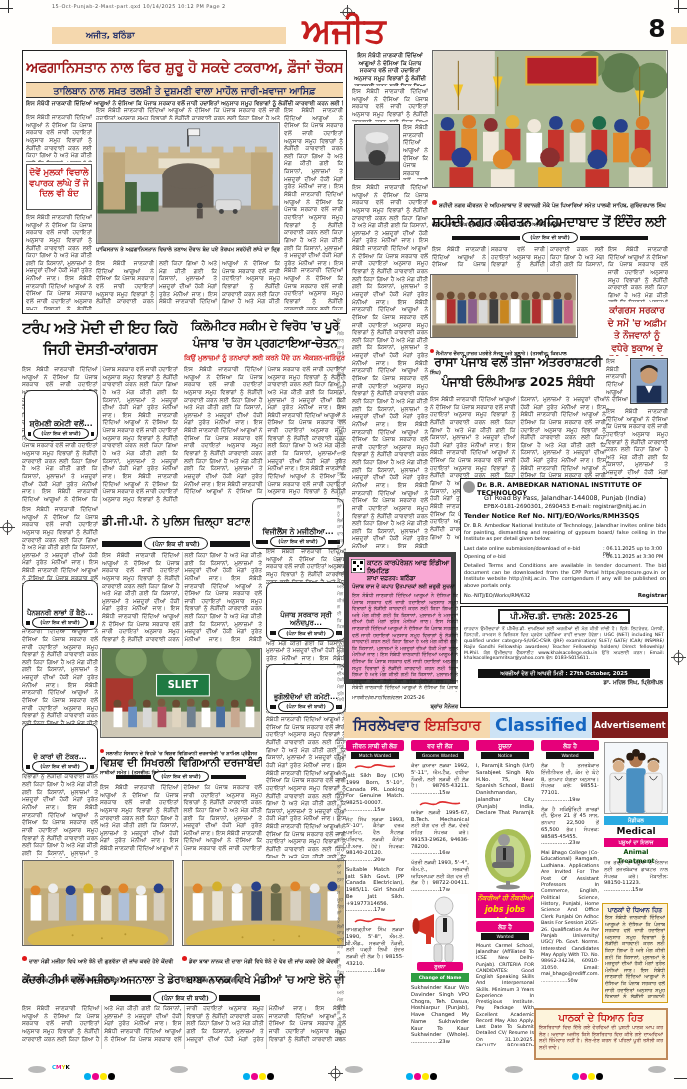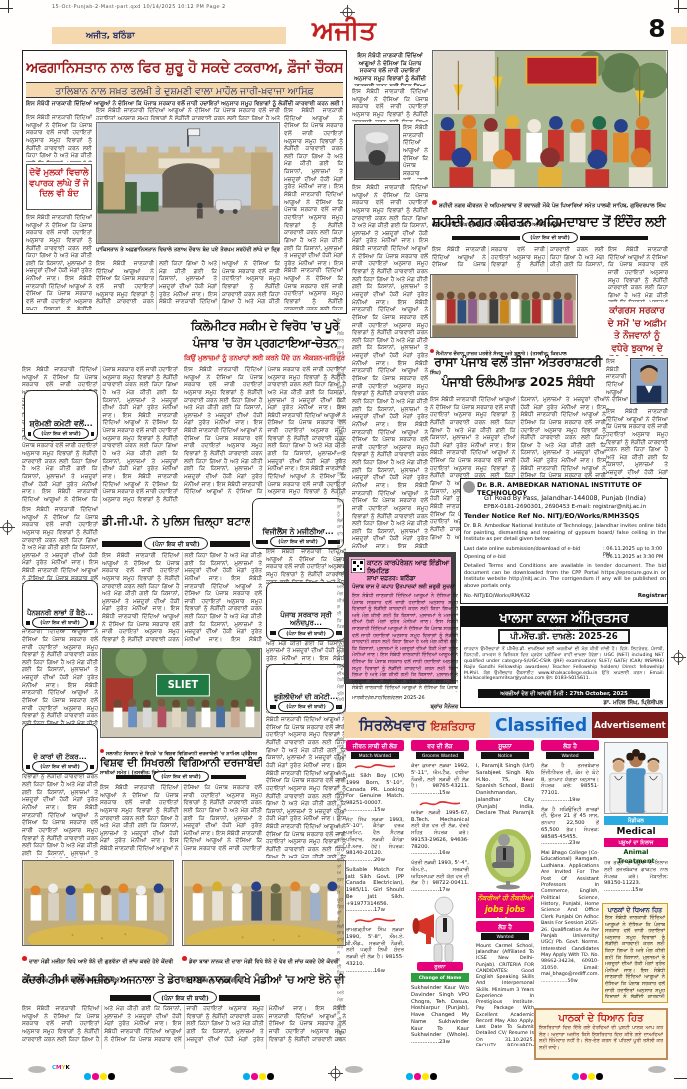--- a/index.html
+++ b/index.html
@@ -62,27 +62,27 @@
     <line x1="7.5" y1="0" x2="7.5" y2="15" stroke="#444" stroke-width="1"></line>
     <line x1="0" y1="7.5" x2="15" y2="7.5" stroke="#444" stroke-width="1"></line>
   </svg>
   <svg class="abs" style="left:328px;top:1066px" width="15" height="15" viewBox="0 0 15 15">
     <circle cx="7.5" cy="7.5" r="4.5" fill="none" stroke="#444" stroke-width="1"></circle>
     <line x1="7.5" y1="0" x2="7.5" y2="15" stroke="#444" stroke-width="1"></line>
     <line x1="0" y1="7.5" x2="15" y2="7.5" stroke="#444" stroke-width="1"></line>
   </svg>
 
   <div class="abs peach" style="left:52px;top:27px;width:234px;height:17px;padding-left:34px;font-size:8.5px;font-weight:bold;color:#1c2a66;line-height:17px">ਅਜੀਤ, ਬਠਿੰਡਾ</div>
-  <div class="abs" style="left:288px;top:14px;width:112px;height:32px;text-align:center;font-size:26px;font-weight:bold;color:#c41e1e;line-height:32px">ਅਜੀਤ</div>
+  <div class="abs" style="left:288px;top:14px;width:112px;height:32px;text-align:center;font-size:34px;font-weight:bold;color:#c41e1e;line-height:32px">ਅਜੀਤ</div>
   <div class="abs" style="left:644px;top:12px;width:26px;height:34px;font-size:25px;font-weight:bold;color:#111;text-align:center;line-height:34px">8</div>
   <div class="abs peach" style="left:671px;top:27px;width:16px;height:17px"></div>
 
   <div class="abs" style="left:22px;top:50px;width:325px;height:264px;border:1.5px solid #222"></div>
   <div class="abs hl" style="left:26px;top:55px;width:317px;height:25px;font-size:14.5px;line-height:25px;color:#9e1a1a;letter-spacing:-0.3px;white-space:nowrap">ਅਫਗਾਨਿਸਤਾਨ ਨਾਲ ਫਿਰ ਸ਼ੁਰੂ ਹੋ ਸਕਦੇ ਟਕਰਾਅ, ਫ਼ੌਜਾਂ ਚੌਕਸ-ਪਾਕਿ</div>
-  <div class="abs peach" style="left:26px;top:82px;width:317px;height:16px;border-top:1px solid #333;border-bottom:1px solid #333;text-align:center;font-size:9.5px;font-weight:normal;color:#1c2a66;line-height:15px;white-space:nowrap;overflow:hidden">ਤਾਲਿਬਾਨ ਨਾਲ ਸਖ਼ਤ ਤਲਖ਼ੀ ਤੇ ਦੁਸ਼ਮਣੀ ਵਾਲਾ ਮਾਹੌਲ ਜਾਰੀ-ਖ਼ਵਾਜਾ ਆਸਿਫ਼</div>
+  <div class="abs peach" style="left:26px;top:82px;width:317px;height:16px;border-top:1px solid #333;border-bottom:1px solid #333;text-align:center;font-size:9.5px;font-weight:bold;color:#1c2a66;line-height:15px;white-space:nowrap;overflow:hidden">ਤਾਲਿਬਾਨ ਨਾਲ ਸਖ਼ਤ ਤਲਖ਼ੀ ਤੇ ਦੁਸ਼ਮਣੀ ਵਾਲਾ ਮਾਹੌਲ ਜਾਰੀ-ਖ਼ਵਾਜਾ ਆਸਿਫ਼</div>
   <div class="abs txt bold" style="left:26px;top:100px;width:317px;height:12px;white-space:nowrap">ਇਸ ਸੰਬੰਧੀ ਜਾਣਕਾਰੀ ਦਿੰਦਿਆਂ ਆਗੂਆਂ ਨੇ ਦੱਸਿਆ ਕਿ ਪੰਜਾਬ ਸਰਕਾਰ ਵਲੋਂ ਜਾਰੀ ਹਦਾਇਤਾਂ ਅਨੁਸਾਰ ਸਮੂਹ ਵਿਭਾਗਾਂ ਨੂੰ ਲੋੜੀਂਦੀ ਕਾਰਵਾਈ ਕਰਨ ਲਈ ਕਿਹਾ ਗਿਆ ਹੈ ਅਤੇ ਮੰਗ ਕੀਤੀ ਗਈ ਕਿ ਕਿਸਾਨਾਂ, ਮੁਲਾਜ਼ਮਾਂ ਤੇ ਮਜ਼ਦੂਰਾਂ ਦੀਆਂ ਹੱਕੀ ਮੰਗਾਂ ਤੁਰੰਤ ਮੰਨੀਆਂ ਜਾਣ।</div>
   <div class="abs txt" style="left:26px;top:114px;width:66px;height:48px">ਇਸ ਸੰਬੰਧੀ ਜਾਣਕਾਰੀ ਦਿੰਦਿਆਂ ਆਗੂਆਂ ਨੇ ਦੱਸਿਆ ਕਿ ਪੰਜਾਬ ਸਰਕਾਰ ਵਲੋਂ ਜਾਰੀ ਹਦਾਇਤਾਂ ਅਨੁਸਾਰ ਸਮੂਹ ਵਿਭਾਗਾਂ ਨੂੰ ਲੋੜੀਂਦੀ ਕਾਰਵਾਈ ਕਰਨ ਲਈ ਕਿਹਾ ਗਿਆ ਹੈ ਅਤੇ ਮੰਗ ਕੀਤੀ ਗਈ ਕਿ ਕਿਸਾਨਾਂ, ਮੁਲਾਜ਼ਮਾਂ ਤੇ ਮਜ਼ਦੂਰਾਂ ਦੀਆਂ ਹੱਕੀ ਮੰਗਾਂ ਤੁਰੰਤ ਮੰਨੀਆਂ ਜਾਣ। ਇਸ ਸੰਬੰਧੀ ਜਾਣਕਾਰੀ ਦਿੰਦਿਆਂ ਆਗੂਆਂ ਨੇ ਦੱਸਿਆ ਕਿ ਪੰਜਾਬ ਸਰਕਾਰ ਵਲੋਂ ਜਾਰੀ ਹਦਾਇਤਾਂ ਅਨੁਸਾਰ ਸਮੂਹ ਵਿਭਾਗਾਂ ਨੂੰ ਲੋੜੀਂਦੀ ਕਾਰਵਾਈ ਕਰਨ ਲਈ ਕਿਹਾ ਗਿਆ ਹੈ ਅਤੇ ਮੰਗ ਕੀਤੀ ਗਈ ਕਿ ਕਿਸਾਨਾਂ, ਮੁਲਾਜ਼ਮਾਂ ਤੇ ਮਜ਼ਦੂਰਾਂ ਦੀਆਂ ਹੱਕੀ ਮੰਗਾਂ ਤੁਰੰਤ ਮੰਨੀਆਂ ਜਾਣ।</div>
   <div class="abs" style="left:26px;top:164px;width:66px;height:46px;border:1px solid #555;padding:2px;text-align:center;font-weight:bold;font-size:8.6px;line-height:1.25;color:#c41e1e;background:#fff;overflow:hidden">ਦੋਵੇਂ ਮੁਲਕਾਂ ਵਿਚਾਲੇ ਵਪਾਰਕ ਲਾਂਘੇ ਤੋਂ ਜੇ ਦਿਲ ਵੀ ਬੰਦ</div>
   <div class="abs txt" style="left:26px;top:214px;width:66px;height:96px">ਇਸ ਸੰਬੰਧੀ ਜਾਣਕਾਰੀ ਦਿੰਦਿਆਂ ਆਗੂਆਂ ਨੇ ਦੱਸਿਆ ਕਿ ਪੰਜਾਬ ਸਰਕਾਰ ਵਲੋਂ ਜਾਰੀ ਹਦਾਇਤਾਂ ਅਨੁਸਾਰ ਸਮੂਹ ਵਿਭਾਗਾਂ ਨੂੰ ਲੋੜੀਂਦੀ ਕਾਰਵਾਈ ਕਰਨ ਲਈ ਕਿਹਾ ਗਿਆ ਹੈ ਅਤੇ ਮੰਗ ਕੀਤੀ ਗਈ ਕਿ ਕਿਸਾਨਾਂ, ਮੁਲਾਜ਼ਮਾਂ ਤੇ ਮਜ਼ਦੂਰਾਂ ਦੀਆਂ ਹੱਕੀ ਮੰਗਾਂ ਤੁਰੰਤ ਮੰਨੀਆਂ ਜਾਣ। ਇਸ ਸੰਬੰਧੀ ਜਾਣਕਾਰੀ ਦਿੰਦਿਆਂ ਆਗੂਆਂ ਨੇ ਦੱਸਿਆ ਕਿ ਪੰਜਾਬ ਸਰਕਾਰ ਵਲੋਂ ਜਾਰੀ ਹਦਾਇਤਾਂ ਅਨੁਸਾਰ ਸਮੂਹ ਵਿਭਾਗਾਂ ਨੂੰ ਲੋੜੀਂਦੀ ਕਾਰਵਾਈ ਕਰਨ ਲਈ ਕਿਹਾ ਗਿਆ ਹੈ ਅਤੇ ਮੰਗ ਕੀਤੀ ਗਈ ਕਿ ਕਿਸਾਨਾਂ, ਮੁਲਾਜ਼ਮਾਂ ਤੇ ਮਜ਼ਦੂਰਾਂ ਦੀਆਂ ਹੱਕੀ ਮੰਗਾਂ ਤੁਰੰਤ ਮੰਨੀਆਂ ਜਾਣ। ਇਸ ਸੰਬੰਧੀ ਜਾਣਕਾਰੀ ਦਿੰਦਿਆਂ ਆਗੂਆਂ ਨੇ ਦੱਸਿਆ ਕਿ ਪੰਜਾਬ ਸਰਕਾਰ ਵਲੋਂ ਜਾਰੀ ਹਦਾਇਤਾਂ ਅਨੁਸਾਰ ਸਮੂਹ ਵਿਭਾਗਾਂ ਨੂੰ ਲੋੜੀਂਦੀ ਕਾਰਵਾਈ ਕਰਨ ਲਈ ਕਿਹਾ ਗਿਆ ਹੈ ਅਤੇ ਮੰਗ ਕੀਤੀ ਗਈ ਕਿ ਕਿਸਾਨਾਂ, ਮੁਲਾਜ਼ਮਾਂ ਤੇ ਮਜ਼ਦੂਰਾਂ ਦੀਆਂ ਹੱਕੀ ਮੰਗਾਂ ਤੁਰੰਤ ਮੰਨੀਆਂ ਜਾਣ।</div>
   <div class="abs txt" style="left:96px;top:107px;width:184px;height:13px">ਇਸ ਸੰਬੰਧੀ ਜਾਣਕਾਰੀ ਦਿੰਦਿਆਂ ਆਗੂਆਂ ਨੇ ਦੱਸਿਆ ਕਿ ਪੰਜਾਬ ਸਰਕਾਰ ਵਲੋਂ ਜਾਰੀ ਹਦਾਇਤਾਂ ਅਨੁਸਾਰ ਸਮੂਹ ਵਿਭਾਗਾਂ ਨੂੰ ਲੋੜੀਂਦੀ ਕਾਰਵਾਈ ਕਰਨ ਲਈ ਕਿਹਾ ਗਿਆ ਹੈ ਅਤੇ ਮੰਗ ਕੀਤੀ ਗਈ ਕਿ ਕਿਸਾਨਾਂ, ਮੁਲਾਜ਼ਮਾਂ ਤੇ ਮਜ਼ਦੂਰਾਂ ਦੀਆਂ ਹੱਕੀ ਮੰਗਾਂ ਤੁਰੰਤ ਮੰਨੀਆਂ ਜਾਣ।</div>
 
   <svg class="abs" style="left:96px;top:122px;border:1px solid #777" width="184" height="122" viewBox="0 0 184 122">
     <rect width="184" height="122" fill="#c7ced6"></rect>
     <rect y="84" width="184" height="38" fill="#a8a193"></rect>
     <rect x="0" y="60" width="40" height="32" fill="#47663f"></rect>
@@ -228,20 +228,21 @@
   <div class="abs txt" style="left:606px;top:358px;width:22px;height:46px">ਇਸ ਸੰਬੰਧੀ ਜਾਣਕਾਰੀ ਦਿੰਦਿਆਂ ਆਗੂਆਂ ਨੇ ਦੱਸਿਆ ਕਿ ਪੰਜਾਬ ਸਰਕਾਰ ਵਲੋਂ ਜਾਰੀ ਹਦਾਇਤਾਂ ਅਨੁਸਾਰ ਸਮੂਹ ਵਿਭਾਗਾਂ ਨੂੰ ਲੋੜੀਂਦੀ ਕਾਰਵਾਈ ਕਰਨ ਲਈ ਕਿਹਾ ਗਿਆ ਹੈ ਅਤੇ ਮੰਗ ਕੀਤੀ ਗਈ ਕਿ ਕਿਸਾਨਾਂ, ਮੁਲਾਜ਼ਮਾਂ ਤੇ ਮਜ਼ਦੂਰਾਂ ਦੀਆਂ ਹੱਕੀ ਮੰਗਾਂ ਤੁਰੰਤ ਮੰਨੀਆਂ ਜਾਣ।</div>
   <svg class="abs" style="left:630px;top:358px;border:1px solid #444" width="38" height="46" viewBox="0 0 38 46">
     <rect width="38" height="46" fill="#8fa8c8"></rect>
     <circle cx="19" cy="17" r="9" fill="#c89a72"></circle>
     <path d="M10 14 Q19 4 28 14 L28 10 Q19 2 10 10 Z" fill="#222"></path>
     <rect x="6" y="28" width="26" height="18" fill="#1c2f54"></rect>
     <polygon points="15,28 23,28 19,36" fill="#fff"></polygon>
   </svg>
   <div class="abs txt" style="left:606px;top:408px;width:62px;height:138px">ਇਸ ਸੰਬੰਧੀ ਜਾਣਕਾਰੀ ਦਿੰਦਿਆਂ ਆਗੂਆਂ ਨੇ ਦੱਸਿਆ ਕਿ ਪੰਜਾਬ ਸਰਕਾਰ ਵਲੋਂ ਜਾਰੀ ਹਦਾਇਤਾਂ ਅਨੁਸਾਰ ਸਮੂਹ ਵਿਭਾਗਾਂ ਨੂੰ ਲੋੜੀਂਦੀ ਕਾਰਵਾਈ ਕਰਨ ਲਈ ਕਿਹਾ ਗਿਆ ਹੈ ਅਤੇ ਮੰਗ ਕੀਤੀ ਗਈ ਕਿ ਕਿਸਾਨਾਂ, ਮੁਲਾਜ਼ਮਾਂ ਤੇ ਮਜ਼ਦੂਰਾਂ ਦੀਆਂ ਹੱਕੀ ਮੰਗਾਂ ਤੁਰੰਤ ਮੰਨੀਆਂ ਜਾਣ। ਇਸ ਸੰਬੰਧੀ ਜਾਣਕਾਰੀ ਦਿੰਦਿਆਂ ਆਗੂਆਂ ਨੇ ਦੱਸਿਆ ਕਿ ਪੰਜਾਬ ਸਰਕਾਰ ਵਲੋਂ ਜਾਰੀ ਹਦਾਇਤਾਂ ਅਨੁਸਾਰ ਸਮੂਹ ਵਿਭਾਗਾਂ ਨੂੰ ਲੋੜੀਂਦੀ ਕਾਰਵਾਈ ਕਰਨ ਲਈ ਕਿਹਾ ਗਿਆ ਹੈ ਅਤੇ ਮੰਗ ਕੀਤੀ ਗਈ ਕਿ ਕਿਸਾਨਾਂ, ਮੁਲਾਜ਼ਮਾਂ ਤੇ ਮਜ਼ਦੂਰਾਂ ਦੀਆਂ ਹੱਕੀ ਮੰਗਾਂ ਤੁਰੰਤ ਮੰਨੀਆਂ ਜਾਣ। ਇਸ ਸੰਬੰਧੀ ਜਾਣਕਾਰੀ ਦਿੰਦਿਆਂ ਆਗੂਆਂ ਨੇ ਦੱਸਿਆ ਕਿ ਪੰਜਾਬ ਸਰਕਾਰ ਵਲੋਂ ਜਾਰੀ ਹਦਾਇਤਾਂ ਅਨੁਸਾਰ ਸਮੂਹ ਵਿਭਾਗਾਂ ਨੂੰ ਲੋੜੀਂਦੀ ਕਾਰਵਾਈ ਕਰਨ ਲਈ ਕਿਹਾ ਗਿਆ ਹੈ ਅਤੇ ਮੰਗ ਕੀਤੀ ਗਈ ਕਿ ਕਿਸਾਨਾਂ, ਮੁਲਾਜ਼ਮਾਂ ਤੇ ਮਜ਼ਦੂਰਾਂ ਦੀਆਂ ਹੱਕੀ ਮੰਗਾਂ ਤੁਰੰਤ ਮੰਨੀਆਂ ਜਾਣ। ਇਸ ਸੰਬੰਧੀ ਜਾਣਕਾਰੀ ਦਿੰਦਿਆਂ ਆਗੂਆਂ ਨੇ ਦੱਸਿਆ ਕਿ ਪੰਜਾਬ ਸਰਕਾਰ ਵਲੋਂ ਜਾਰੀ ਹਦਾਇਤਾਂ ਅਨੁਸਾਰ ਸਮੂਹ ਵਿਭਾਗਾਂ ਨੂੰ ਲੋੜੀਂਦੀ ਕਾਰਵਾਈ ਕਰਨ ਲਈ ਕਿਹਾ ਗਿਆ ਹੈ ਅਤੇ ਮੰਗ ਕੀਤੀ ਗਈ ਕਿ ਕਿਸਾਨਾਂ, ਮੁਲਾਜ਼ਮਾਂ ਤੇ ਮਜ਼ਦੂਰਾਂ ਦੀਆਂ ਹੱਕੀ ਮੰਗਾਂ ਤੁਰੰਤ ਮੰਨੀਆਂ ਜਾਣ।</div>
 
+  <div class="abs hl" style="left:22px;top:318px;width:156px;height:42px;font-size:15px;line-height:21px;letter-spacing:-0.4px">ਟਰੰਪ ਅਤੇ ਮੋਦੀ ਦੀ ਇਹ ਕਿਹੋ ਜਿਹੀ ਦੋਸਤੀ-ਕਾਂਗਰਸ</div>
   <div class="abs hl" style="left:184px;top:318px;width:162px;height:34px;font-size:12px;line-height:17px;letter-spacing:-0.4px">ਕਿਲੋਮੀਟਰ ਸਕੀਮ ਦੇ ਵਿਰੋਧ 'ਚ ਪੂਰੇ ਪੰਜਾਬ 'ਚ ਰੋਸ ਪ੍ਰਗਟਾਇਆ-ਚੇਤਨ ਸਿੰਘ</div>
   <div class="abs hl" style="left:184px;top:353px;width:162px;height:11px;font-size:6.8px;line-height:11px;color:#d01818;white-space:nowrap">ਕਿਉਂ ਮੁਲਾਜ਼ਮਾਂ ਨੂੰ ਤਨਖਾਹਾਂ ਲਈ ਕਰਨੇ ਪੈਂਦੇ ਹਨ ਐਕਸ਼ਨ-ਜਤਿੰਦਰ ਸਿੰਘ</div>
 
   <div class="abs txt c2" style="left:22px;top:366px;width:156px;height:138px">ਇਸ ਸੰਬੰਧੀ ਜਾਣਕਾਰੀ ਦਿੰਦਿਆਂ ਆਗੂਆਂ ਨੇ ਦੱਸਿਆ ਕਿ ਪੰਜਾਬ ਸਰਕਾਰ ਵਲੋਂ ਜਾਰੀ ਹਦਾਇਤਾਂ ਅਨੁਸਾਰ ਸਮੂਹ ਵਿਭਾਗਾਂ ਨੂੰ ਲੋੜੀਂਦੀ ਕਾਰਵਾਈ ਕਰਨ ਲਈ ਕਿਹਾ ਗਿਆ ਹੈ ਅਤੇ ਮੰਗ ਕੀਤੀ ਗਈ ਕਿ ਕਿਸਾਨਾਂ, ਮੁਲਾਜ਼ਮਾਂ ਤੇ ਮਜ਼ਦੂਰਾਂ ਦੀਆਂ ਹੱਕੀ ਮੰਗਾਂ ਤੁਰੰਤ ਮੰਨੀਆਂ ਜਾਣ। ਇਸ ਸੰਬੰਧੀ ਜਾਣਕਾਰੀ ਦਿੰਦਿਆਂ ਆਗੂਆਂ ਨੇ ਦੱਸਿਆ ਕਿ ਪੰਜਾਬ ਸਰਕਾਰ ਵਲੋਂ ਜਾਰੀ ਹਦਾਇਤਾਂ ਅਨੁਸਾਰ ਸਮੂਹ ਵਿਭਾਗਾਂ ਨੂੰ ਲੋੜੀਂਦੀ ਕਾਰਵਾਈ ਕਰਨ ਲਈ ਕਿਹਾ ਗਿਆ ਹੈ ਅਤੇ ਮੰਗ ਕੀਤੀ ਗਈ ਕਿ ਕਿਸਾਨਾਂ, ਮੁਲਾਜ਼ਮਾਂ ਤੇ ਮਜ਼ਦੂਰਾਂ ਦੀਆਂ ਹੱਕੀ ਮੰਗਾਂ ਤੁਰੰਤ ਮੰਨੀਆਂ ਜਾਣ। ਇਸ ਸੰਬੰਧੀ ਜਾਣਕਾਰੀ ਦਿੰਦਿਆਂ ਆਗੂਆਂ ਨੇ ਦੱਸਿਆ ਕਿ ਪੰਜਾਬ ਸਰਕਾਰ ਵਲੋਂ ਜਾਰੀ ਹਦਾਇਤਾਂ ਅਨੁਸਾਰ ਸਮੂਹ ਵਿਭਾਗਾਂ ਨੂੰ ਲੋੜੀਂਦੀ ਕਾਰਵਾਈ ਕਰਨ ਲਈ ਕਿਹਾ ਗਿਆ ਹੈ ਅਤੇ ਮੰਗ ਕੀਤੀ ਗਈ ਕਿ ਕਿਸਾਨਾਂ, ਮੁਲਾਜ਼ਮਾਂ ਤੇ ਮਜ਼ਦੂਰਾਂ ਦੀਆਂ ਹੱਕੀ ਮੰਗਾਂ ਤੁਰੰਤ ਮੰਨੀਆਂ ਜਾਣ। ਇਸ ਸੰਬੰਧੀ ਜਾਣਕਾਰੀ ਦਿੰਦਿਆਂ ਆਗੂਆਂ ਨੇ ਦੱਸਿਆ ਕਿ ਪੰਜਾਬ ਸਰਕਾਰ ਵਲੋਂ ਜਾਰੀ ਹਦਾਇਤਾਂ ਅਨੁਸਾਰ ਸਮੂਹ ਵਿਭਾਗਾਂ ਨੂੰ ਲੋੜੀਂਦੀ ਕਾਰਵਾਈ ਕਰਨ ਲਈ ਕਿਹਾ ਗਿਆ ਹੈ ਅਤੇ ਮੰਗ ਕੀਤੀ ਗਈ ਕਿ ਕਿਸਾਨਾਂ, ਮੁਲਾਜ਼ਮਾਂ ਤੇ ਮਜ਼ਦੂਰਾਂ ਦੀਆਂ ਹੱਕੀ ਮੰਗਾਂ ਤੁਰੰਤ ਮੰਨੀਆਂ ਜਾਣ। ਇਸ ਸੰਬੰਧੀ ਜਾਣਕਾਰੀ ਦਿੰਦਿਆਂ ਆਗੂਆਂ ਨੇ ਦੱਸਿਆ ਕਿ ਪੰਜਾਬ ਸਰਕਾਰ ਵਲੋਂ ਜਾਰੀ ਹਦਾਇਤਾਂ ਅਨੁਸਾਰ ਸਮੂਹ ਵਿਭਾਗਾਂ ਨੂੰ ਲੋੜੀਂਦੀ ਕਾਰਵਾਈ ਕਰਨ ਲਈ ਕਿਹਾ ਗਿਆ ਹੈ ਅਤੇ ਮੰਗ ਕੀਤੀ ਗਈ ਕਿ ਕਿਸਾਨਾਂ, ਮੁਲਾਜ਼ਮਾਂ ਤੇ ਮਜ਼ਦੂਰਾਂ ਦੀਆਂ ਹੱਕੀ ਮੰਗਾਂ ਤੁਰੰਤ ਮੰਨੀਆਂ ਜਾਣ। ਇਸ ਸੰਬੰਧੀ ਜਾਣਕਾਰੀ ਦਿੰਦਿਆਂ ਆਗੂਆਂ ਨੇ ਦੱਸਿਆ ਕਿ ਪੰਜਾਬ ਸਰਕਾਰ ਵਲੋਂ ਜਾਰੀ ਹਦਾਇਤਾਂ ਅਨੁਸਾਰ ਸਮੂਹ ਵਿਭਾਗਾਂ ਨੂੰ ਲੋੜੀਂਦੀ ਕਾਰਵਾਈ ਕਰਨ ਲਈ ਕਿਹਾ ਗਿਆ ਹੈ ਅਤੇ ਮੰਗ ਕੀਤੀ ਗਈ ਕਿ ਕਿਸਾਨਾਂ, ਮੁਲਾਜ਼ਮਾਂ ਤੇ ਮਜ਼ਦੂਰਾਂ ਦੀਆਂ ਹੱਕੀ ਮੰਗਾਂ ਤੁਰੰਤ ਮੰਨੀਆਂ ਜਾਣ।</div>
   <div class="abs insetbox" style="left:24px;top:390px;width:74px">
     <div class="ih">ਸ਼੍ਰੋਮਣੀ ਕਮੇਟੀ ਵਲੋਂ...</div>
     <div class="ribbon">
         <i></i>
         <span>(ਪੰਨਾ ਇਕ ਦੀ ਬਾਕੀ)</span>
         <i></i>
@@ -440,33 +441,29 @@
     <div class="abs" style="left:3px;top:66px;width:140px;font-size:5px;color:#111">Last date online submission/download of e-bid</div>
     <div class="abs" style="left:142px;top:66px;width:64px;font-size:5px;color:#111">: 06.11.2025 up to 3:00 PM</div>
     <div class="abs" style="left:3px;top:74px;width:140px;font-size:5px;color:#111">Opening of e-bid</div>
     <div class="abs" style="left:142px;top:74px;width:64px;font-size:5px;color:#111">: 06.11.2025 at 3:30 PM</div>
     <div class="abs" style="left:3px;top:83px;width:202px;font-size:5px;line-height:1.3;text-align:justify;color:#111">Detailed Terms and Conditions are available in tender document. The bid document can be downloaded from the CPP Portal https://eprocure.gov.in or Institute website http://nitj.ac.in. The corrigendum if any will be published on above portals only.</div>
     <div class="abs" style="left:3px;top:113px;width:140px;font-size:5px;color:#111">No.-NITJ/EO/Works/RM/632</div>
     <div class="abs bold" style="left:142px;top:113px;width:64px;font-size:5.6px;text-align:right;color:#111">Registrar</div>
   </div>
 
   <div class="abs" style="left:460px;top:606px;width:208px;height:102px;border:1.5px solid #111;background:#fff">
-    <div style="background:#111;color:#fff;text-align:center;height:20px">
-      <span style="font-size:13px;font-weight:bold;line-height:15px">ਖਾਲਸਾ ਕਾਲਜ ਅੰਮ੍ਰਿਤਸਰ</span>
-      <div style="font-size:4.2px;line-height:5px">(ਆਟੋਨੋਮਸ ਕਾਲਜ)</div>
-    </div>
     <div style="width:128px;margin:2px auto;border:2px double #222;text-align:center;font-size:8.6px;font-weight:bold;color:#111;line-height:11px">ਪੀ.ਐੱਚ.ਡੀ. ਦਾਖ਼ਲੇ: 2025-26</div>
     <div style="margin:1px 3px;font-size:4.6px;line-height:1.28;text-align:justify;color:#111;height:42px;overflow:hidden">ਚਾਹਵਾਨ ਉਮੀਦਵਾਰਾਂ ਤੋਂ ਪੀਐੱਚ.ਡੀ. ਦਾਖ਼ਲਿਆਂ ਲਈ ਅਰਜ਼ੀਆਂ ਦੀ ਮੰਗ ਕੀਤੀ ਜਾਂਦੀ ਹੈ। ਵਿਸ਼ੇ: ਲਿਟਰੇਚਰ, ਪੰਜਾਬੀ, ਹਿਸਟਰੀ, ਕਾਮਰਸ ਤੇ ਫਿਜ਼ਿਕਸ ਵਿਚ ਪ੍ਰਵੇਸ਼ ਪ੍ਰੀਖਿਆ ਰਾਹੀਂ ਦਾਖ਼ਲਾ ਹੋਵੇਗਾ। UGC (NET) including NET qualified under category-5/UGC-CSIR (JRF) examination/ SLET/ GATE/ ICAR/ INSPIRE/ Rajiv Gandhi Fellowship awardees/ Teacher Fellowship holders/ Direct fellowship/ M.Phil. ਯੋਗ ਉਮੀਦਵਾਰ ਵੈੱਬਸਾਈਟ www.khalsacollege.edu.in ਉੱਤੇ ਅਪਲਾਈ ਕਰਨ। Email: khalsacollegeamritsar@yahoo.com ਫੋਨ: 0183-5015611.</div>
     <div style="width:172px;margin:1px auto;background:#111;color:#fff;font-size:5.4px;font-weight:bold;text-align:center;line-height:9px">ਅਰਜ਼ੀਆਂ ਦੇਣ ਦੀ ਆਖਰੀ ਮਿਤੀ : 27th October, 2025</div>
     <div style="margin:1px 4px;font-size:5.6px;font-weight:bold;text-align:right;color:#111">ਡਾ. ਮਹਿਲ ਸਿੰਘ, ਪ੍ਰਿੰਸੀਪਲ</div>
   </div>
 
   <div class="abs peach" style="left:344px;top:712px;width:146px;height:26px;text-align:center;line-height:26px;white-space:nowrap;overflow:hidden">
     <span style="font-size:15px;font-weight:bold;color:#1c2a66">ਸਿਰਲੇਖਵਾਰ</span>
-    <span style="font-size:11px;font-weight:bold;color:#c41e1e">ਇਸ਼ਤਿਹਾਰ</span>
+    <span style="font-size:14px;font-weight:bold;color:#c41e1e">ਇਸ਼ਤਿਹਾਰ</span>
   </div>
   <div class="abs" style="left:490px;top:712px;width:102px;height:26px;background:#cde3f5;text-align:center;font-size:17px;font-weight:bold;color:#1565c0;line-height:26px">Classified</div>
   <div class="abs" style="left:592px;top:712px;width:76px;height:26px;background:#7f1d1d;text-align:center;font-size:8.6px;font-weight:bold;color:#fff;line-height:26px">Advertisement</div>
 
   <div class="abs chead" style="left:346px;top:740px;width:58px">
     <div class="cpa">ਜੀਵਨ ਸਾਥੀ ਦੀ ਲੋੜ</div>
     <div class="cen">Match Wanted</div>
   </div>
   <div class="abs chead" style="left:411px;top:740px;width:58px">
     <div class="cpa">ਵਰ ਦੀ ਲੋੜ</div>

